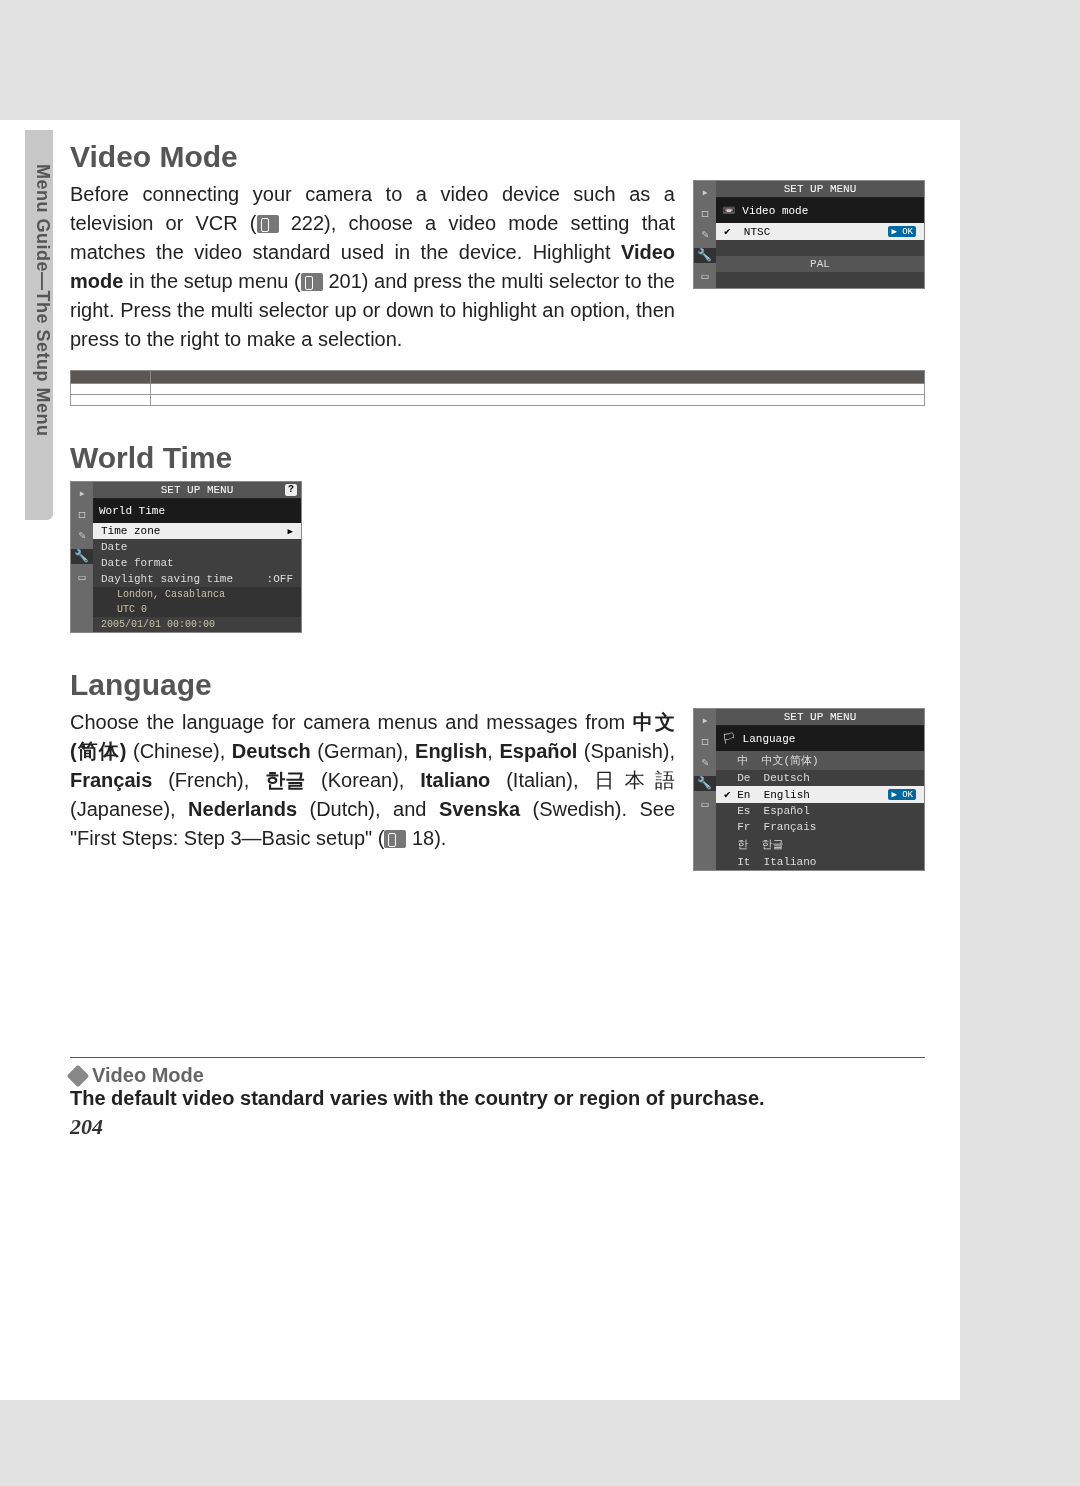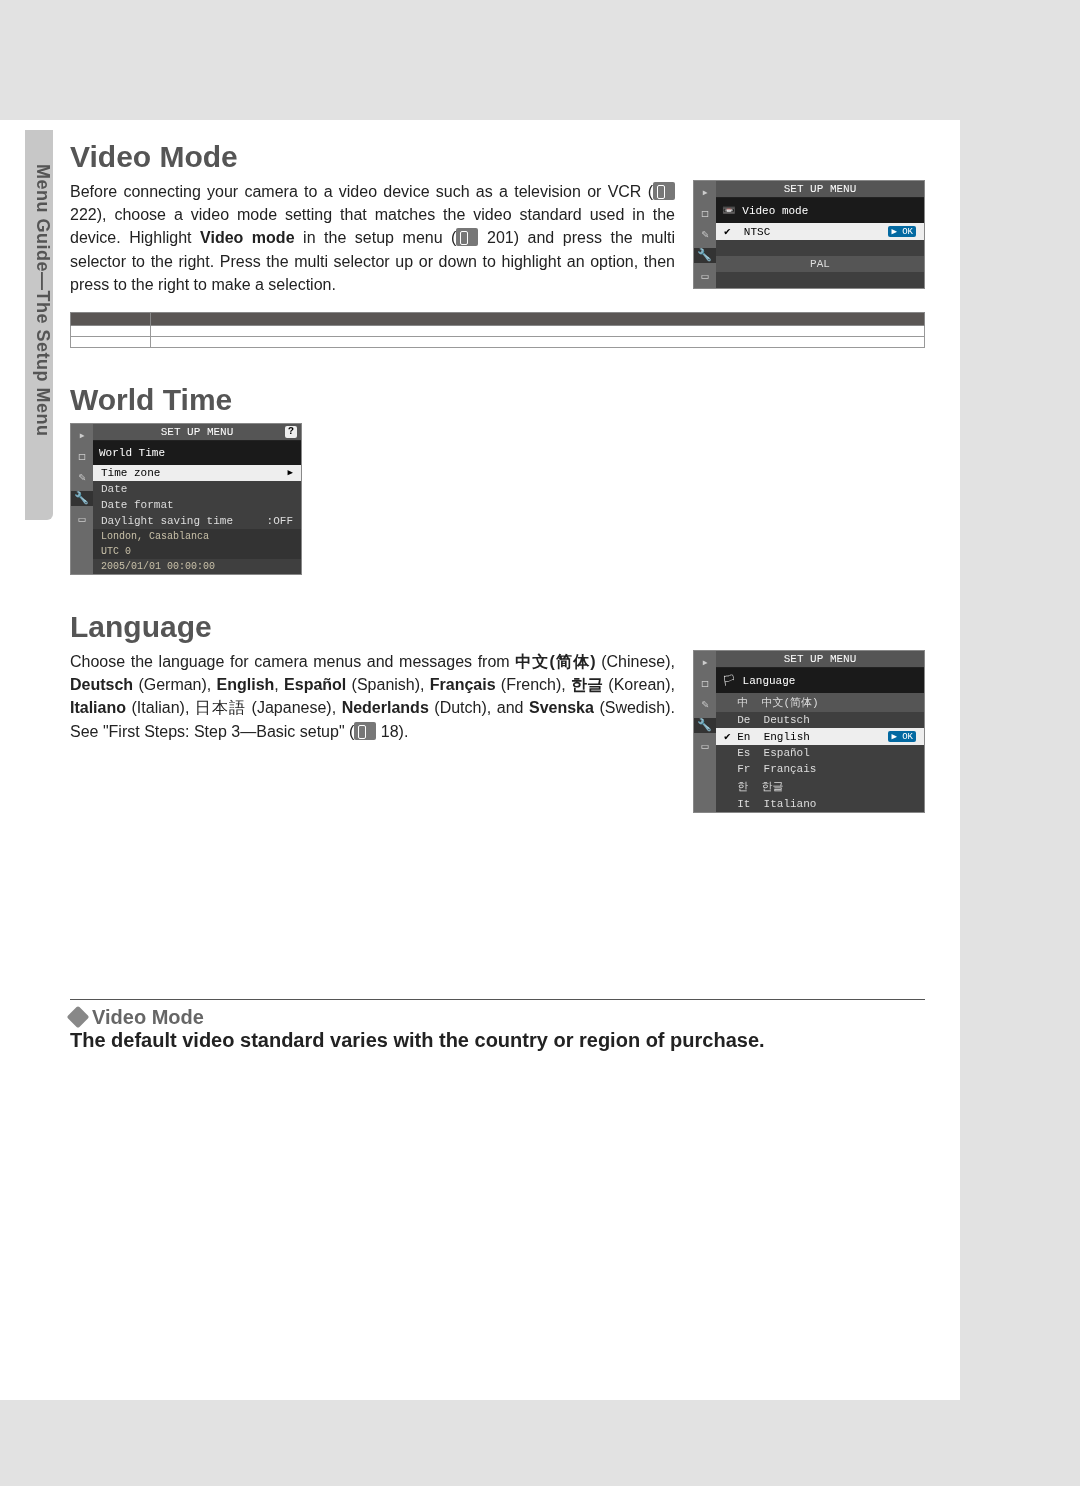--- a/index.html
+++ b/index.html
@@ -49,21 +49,21 @@
   }
   h2.section-title {
     font-size: 30px;
     font-weight: bold;
     color: #555;
     margin-bottom: 6px;
     text-shadow: 1px 1px 0 #fff;
   }
   .row { display: flex; gap: 18px; align-items: flex-start; }
   .body-text {
-    font-size: 16px;
+    font-size: 20px;
     line-height: 1.45;
     color: #222;
     text-align: justify;
   }
   .body-text b { font-weight: bold; }
   .book-icon {
     display: inline-block;
     width: 22px;
     height: 18px;
     background: #777;
@@ -103,21 +103,21 @@
     display:flex;flex-direction:column;align-items:center;
     gap:6px;padding:4px 0;
     font-size:12px;color:#ccc;
   }
   .lcd-icons .sel{background:#333;width:100%;text-align:center;color:#fff;}
   .lcd-content{flex:1;}
   .lcd-row{padding:2px 8px;display:flex;justify-content:space-between;align-items:center;}
   .lcd-row.sel{background:#eee;color:#000;}
   .lcd-row .ok{background:#0369a1;color:#fff;font-size:9px;padding:0 3px;border-radius:2px;}
   .lcd-row .ar{font-size:9px;}
-  .lcd-foot{font-size:10px;padding:2px 8px;color:#c8c0a8;background:#333;}
+  .lcd-foot{font-size:10px;padding:2px 24px;color:#c8c0a8;background:#333;}
   .lcd-date{font-size:10px;padding:2px 8px;color:#c8c0a8;}
   .tbl {
     width: 100%;
     border-collapse: collapse;
     margin-top: 16px;
     font-size: 21px;
   }
   .tbl th {
     background: #5a5654;
     color: #fff;
@@ -297,15 +297,16 @@
       </div>
     </div>
   </div>
 
   <div class="note-box">
     <div class="note-title">
         <span class="pencil-icon"></span>
         <span>Video Mode</span>
       </div>
     <div class="note-text">The default video standard varies with the country or region of purchase.</div>
+    <div class="page-num">204</div>
   </div>
 
 </div>
 
 </body></html>

